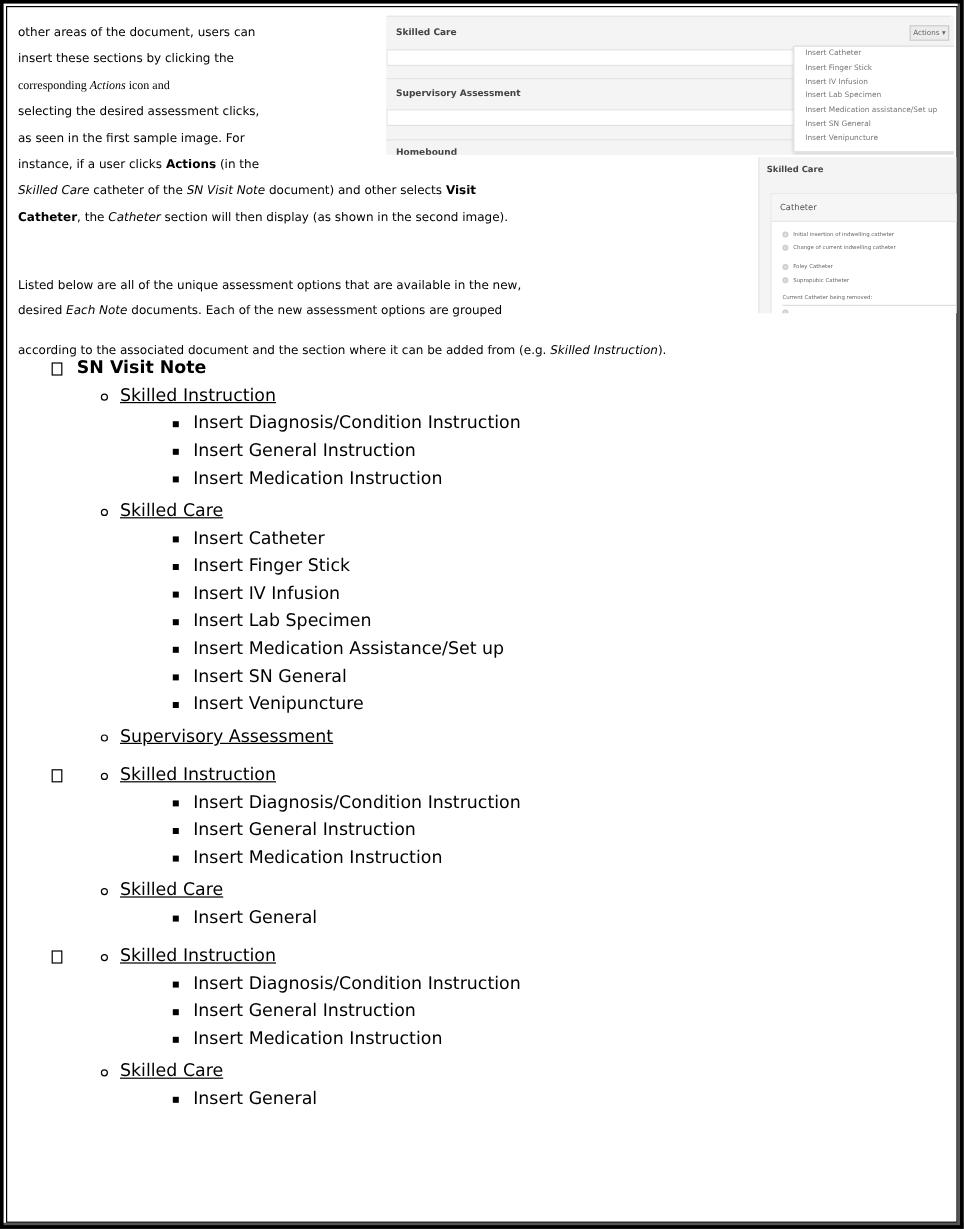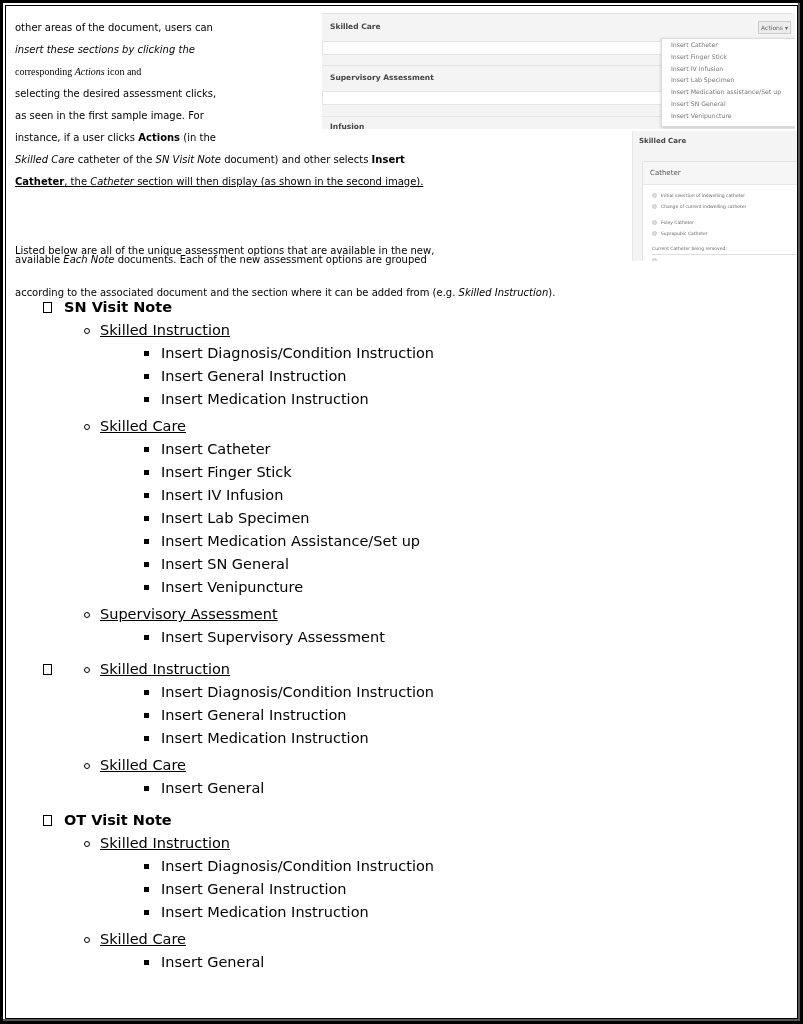--- a/index.html
+++ b/index.html
@@ -46,44 +46,44 @@
 </style>
 </head>
 <body>
 
 <div class="frame-shadow"></div>
 <div class="frame-shadow-r"></div>
 <div class="frame-outer"></div>
 <div class="frame-inner"></div>
 
 <div class="txt" style="left:15px;top:17px;"><span>other areas of the document, users can</span></div>
-<div class="txt" style="left:15px;top:39px;font-style:italic;"><span>insert these sections by clicking the</span></div>
+<div class="txt" style="left:15px;top:39px;"><span>insert these sections by clicking the</span></div>
 <div class="txt" style="left:15px;top:61px;font-family:Liberation Serif, serif;"><span>corresponding</span> <i>Actions</i> <span>icon and</span></div>
 <div class="txt" style="left:15px;top:83px;"><span>selecting the desired assessment clicks,</span></div>
 <div class="txt" style="left:15px;top:105px;"><span>as seen in the first sample image. For</span></div>
 <div class="txt" style="left:15px;top:127px;"><span>instance, if a user clicks</span> <b>Actions</b> <span>(in the</span></div>
-<div class="txt" style="left:15px;top:149px;"><i>Skilled Care</i> <span>catheter of the</span> <i>SN Visit Note</i> <span>document) and other selects</span> <b>Insert</b></div>
-<div class="txt" style="left:15px;top:171px;text-decoration:underline;"><b>Catheter</b><span>, the</span> <i>Catheter</i> <span>section will then display (as shown in the second image).</span></div>
+<div class="txt" style="left:15px;top:149px;"><i>Skilled Care</i> <span>catheter of the</span> <i>SN Visit Note</i> <span>document) and other selects</span> <b>Visit</b></div>
+<div class="txt" style="left:15px;top:171px;"><b>Catheter</b><span>, the</span> <i>Catheter</i> <span>section will then display (as shown in the second image).</span></div>
 
-<div class="txt" style="left:15px;top:228px;margin-top:12px;"><span>Listed below are all of the unique assessment options that are available in the new,</span></div>
-<div class="txt" style="left:15px;top:249px;"><span>available</span> <i>Each Note</i> <span>documents. Each of the new assessment options are grouped</span></div>
+<div class="txt" style="left:15px;top:228px;"><span>Listed below are all of the unique assessment options that are available in the new,</span></div>
+<div class="txt" style="left:15px;top:249px;"><span>desired</span> <i>Each Note</i> <span>documents. Each of the new assessment options are grouped</span></div>
 <div class="txt" style="left:15px;top:282px;"><span>according to the associated document and the section where it can be added from (e.g.</span> <i>Skilled Instruction</i><span>).</span></div>
 
 <div class="shot1">
   <div class="s1-panel" style="top:0;height:28px;">
     <span class="s1-title" style="top:8px;">Skilled Care</span>
     <div class="s1-actions">Actions ▾</div>
   </div>
   <div class="s1-body" style="top:28px;"></div>
   <div class="s1-panel" style="top:52px;height:28px;">
     <span class="s1-title" style="top:7px;">Supervisory Assessment</span>
   </div>
   <div class="s1-body" style="top:78px;"></div>
   <div class="s1-panel" style="top:103px;height:20px;">
-    <span class="s1-title" style="top:5px;">Infusion</span>
+    <span class="s1-title" style="top:5px;">Homebound</span>
   </div>
   <div class="s1-menu">
     <div class="s1-menu-item">Insert Catheter</div>
     <div class="s1-menu-item">Insert Finger Stick</div>
     <div class="s1-menu-item">Insert IV Infusion</div>
     <div class="s1-menu-item">Insert Lab Specimen</div>
     <div class="s1-menu-item">Insert Medication assistance/Set up</div>
     <div class="s1-menu-item">Insert SN General</div>
     <div class="s1-menu-item">Insert Venipuncture</div>
   </div>
@@ -127,23 +127,20 @@
               <li class="l3-item"><span class="l3-marker"></span><span>Insert IV Infusion</span></li>
               <li class="l3-item"><span class="l3-marker"></span><span>Insert Lab Specimen</span></li>
               <li class="l3-item"><span class="l3-marker"></span><span>Insert Medication Assistance/Set up</span></li>
               <li class="l3-item"><span class="l3-marker"></span><span>Insert SN General</span></li>
               <li class="l3-item"><span class="l3-marker"></span><span>Insert Venipuncture</span></li>
             </ul>
           </li>
           <li class="l2-item gap">
             <span class="l2-marker"></span>
             <span class="l2-label">Supervisory Assessment</span>
-            <ul class="l3">
-              <li class="l3-item"><span class="l3-marker"></span><span>Insert Supervisory Assessment</span></li>
-            </ul>
           </li>
         </ul>
       </li>
       <li class="l1-item">
         <span class="l1-marker"></span>
         <ul class="l2">
           <li class="l2-item gap">
             <span class="l2-marker"></span>
             <span class="l2-label">Skilled Instruction</span>
             <ul class="l3">
@@ -156,21 +153,20 @@
             <span class="l2-marker"></span>
             <span class="l2-label">Skilled Care</span>
             <ul class="l3">
               <li class="l3-item"><span class="l3-marker"></span><span>Insert General</span></li>
             </ul>
           </li>
         </ul>
       </li>
       <li class="l1-item">
         <span class="l1-marker"></span>
-        <span class="l1-label">OT Visit Note</span>
         <ul class="l2">
           <li class="l2-item gap">
             <span class="l2-marker"></span>
             <span class="l2-label">Skilled Instruction</span>
             <ul class="l3">
               <li class="l3-item"><span class="l3-marker"></span><span>Insert Diagnosis/Condition Instruction</span></li>
               <li class="l3-item"><span class="l3-marker"></span><span>Insert General Instruction</span></li>
               <li class="l3-item"><span class="l3-marker"></span><span>Insert Medication Instruction</span></li>
             </ul>
           </li>

